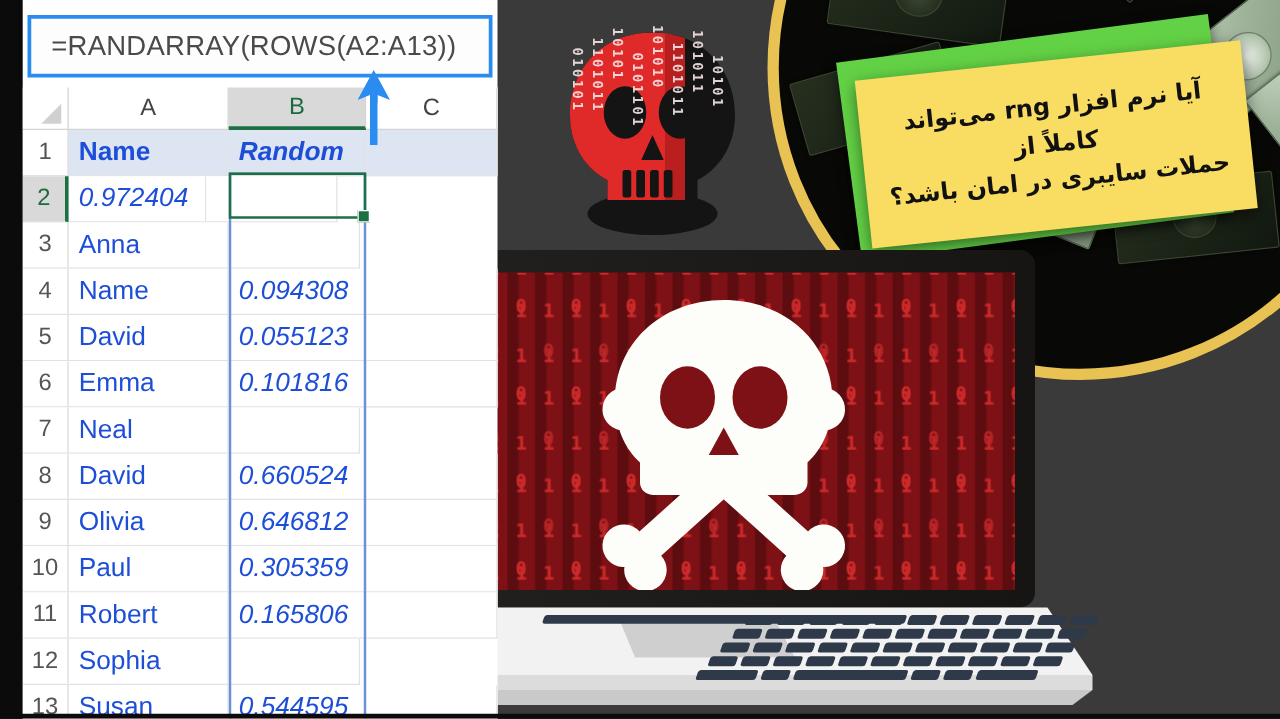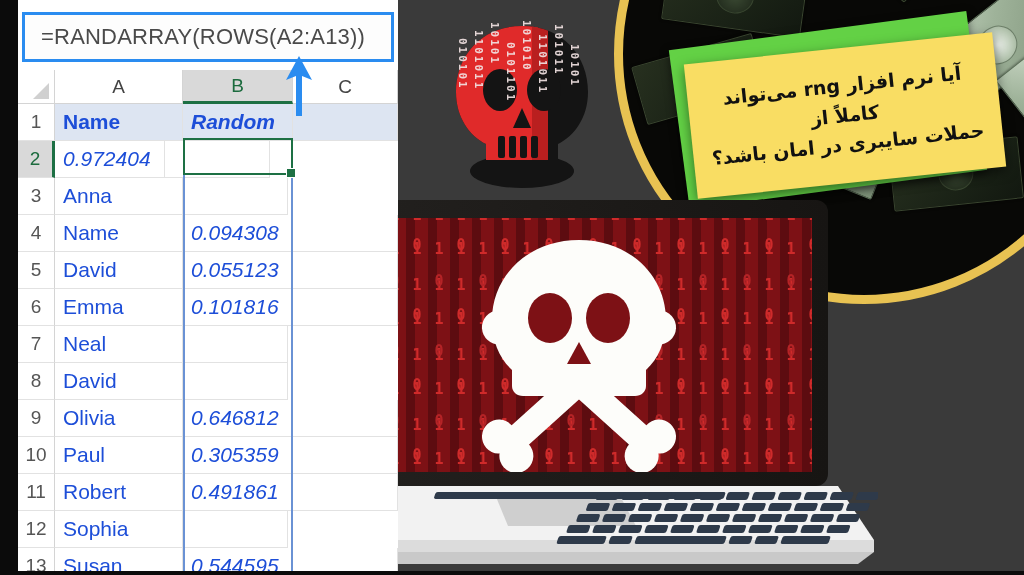--- a/index.html
+++ b/index.html
@@ -423,41 +423,42 @@
 
         <div class="row">
           <div class="rownum">7</div>
           <div class="cell col-a">Neal</div>
           <div class="cell col-c"></div>
         </div>
 
         <div class="row">
           <div class="rownum">8</div>
           <div class="cell col-a">David</div>
+          <div class="cell col-b">0.660524</div>
           <div class="cell col-c"></div>
         </div>
 
         <div class="row">
           <div class="rownum">9</div>
           <div class="cell col-a">Olivia</div>
           <div class="cell col-b">0.646812</div>
           <div class="cell col-c"></div>
         </div>
 
         <div class="row">
           <div class="rownum">10</div>
           <div class="cell col-a">Paul</div>
           <div class="cell col-b">0.305359</div>
           <div class="cell col-c"></div>
         </div>
 
         <div class="row">
           <div class="rownum">11</div>
           <div class="cell col-a">Robert</div>
-          <div class="cell col-b">0.491861</div>
+          <div class="cell col-b">0.165806</div>
           <div class="cell col-c"></div>
         </div>
 
         <div class="row">
           <div class="rownum">12</div>
           <div class="cell col-a">Sophia</div>
           <div class="cell col-c"></div>
         </div>
 
         <div class="row">

